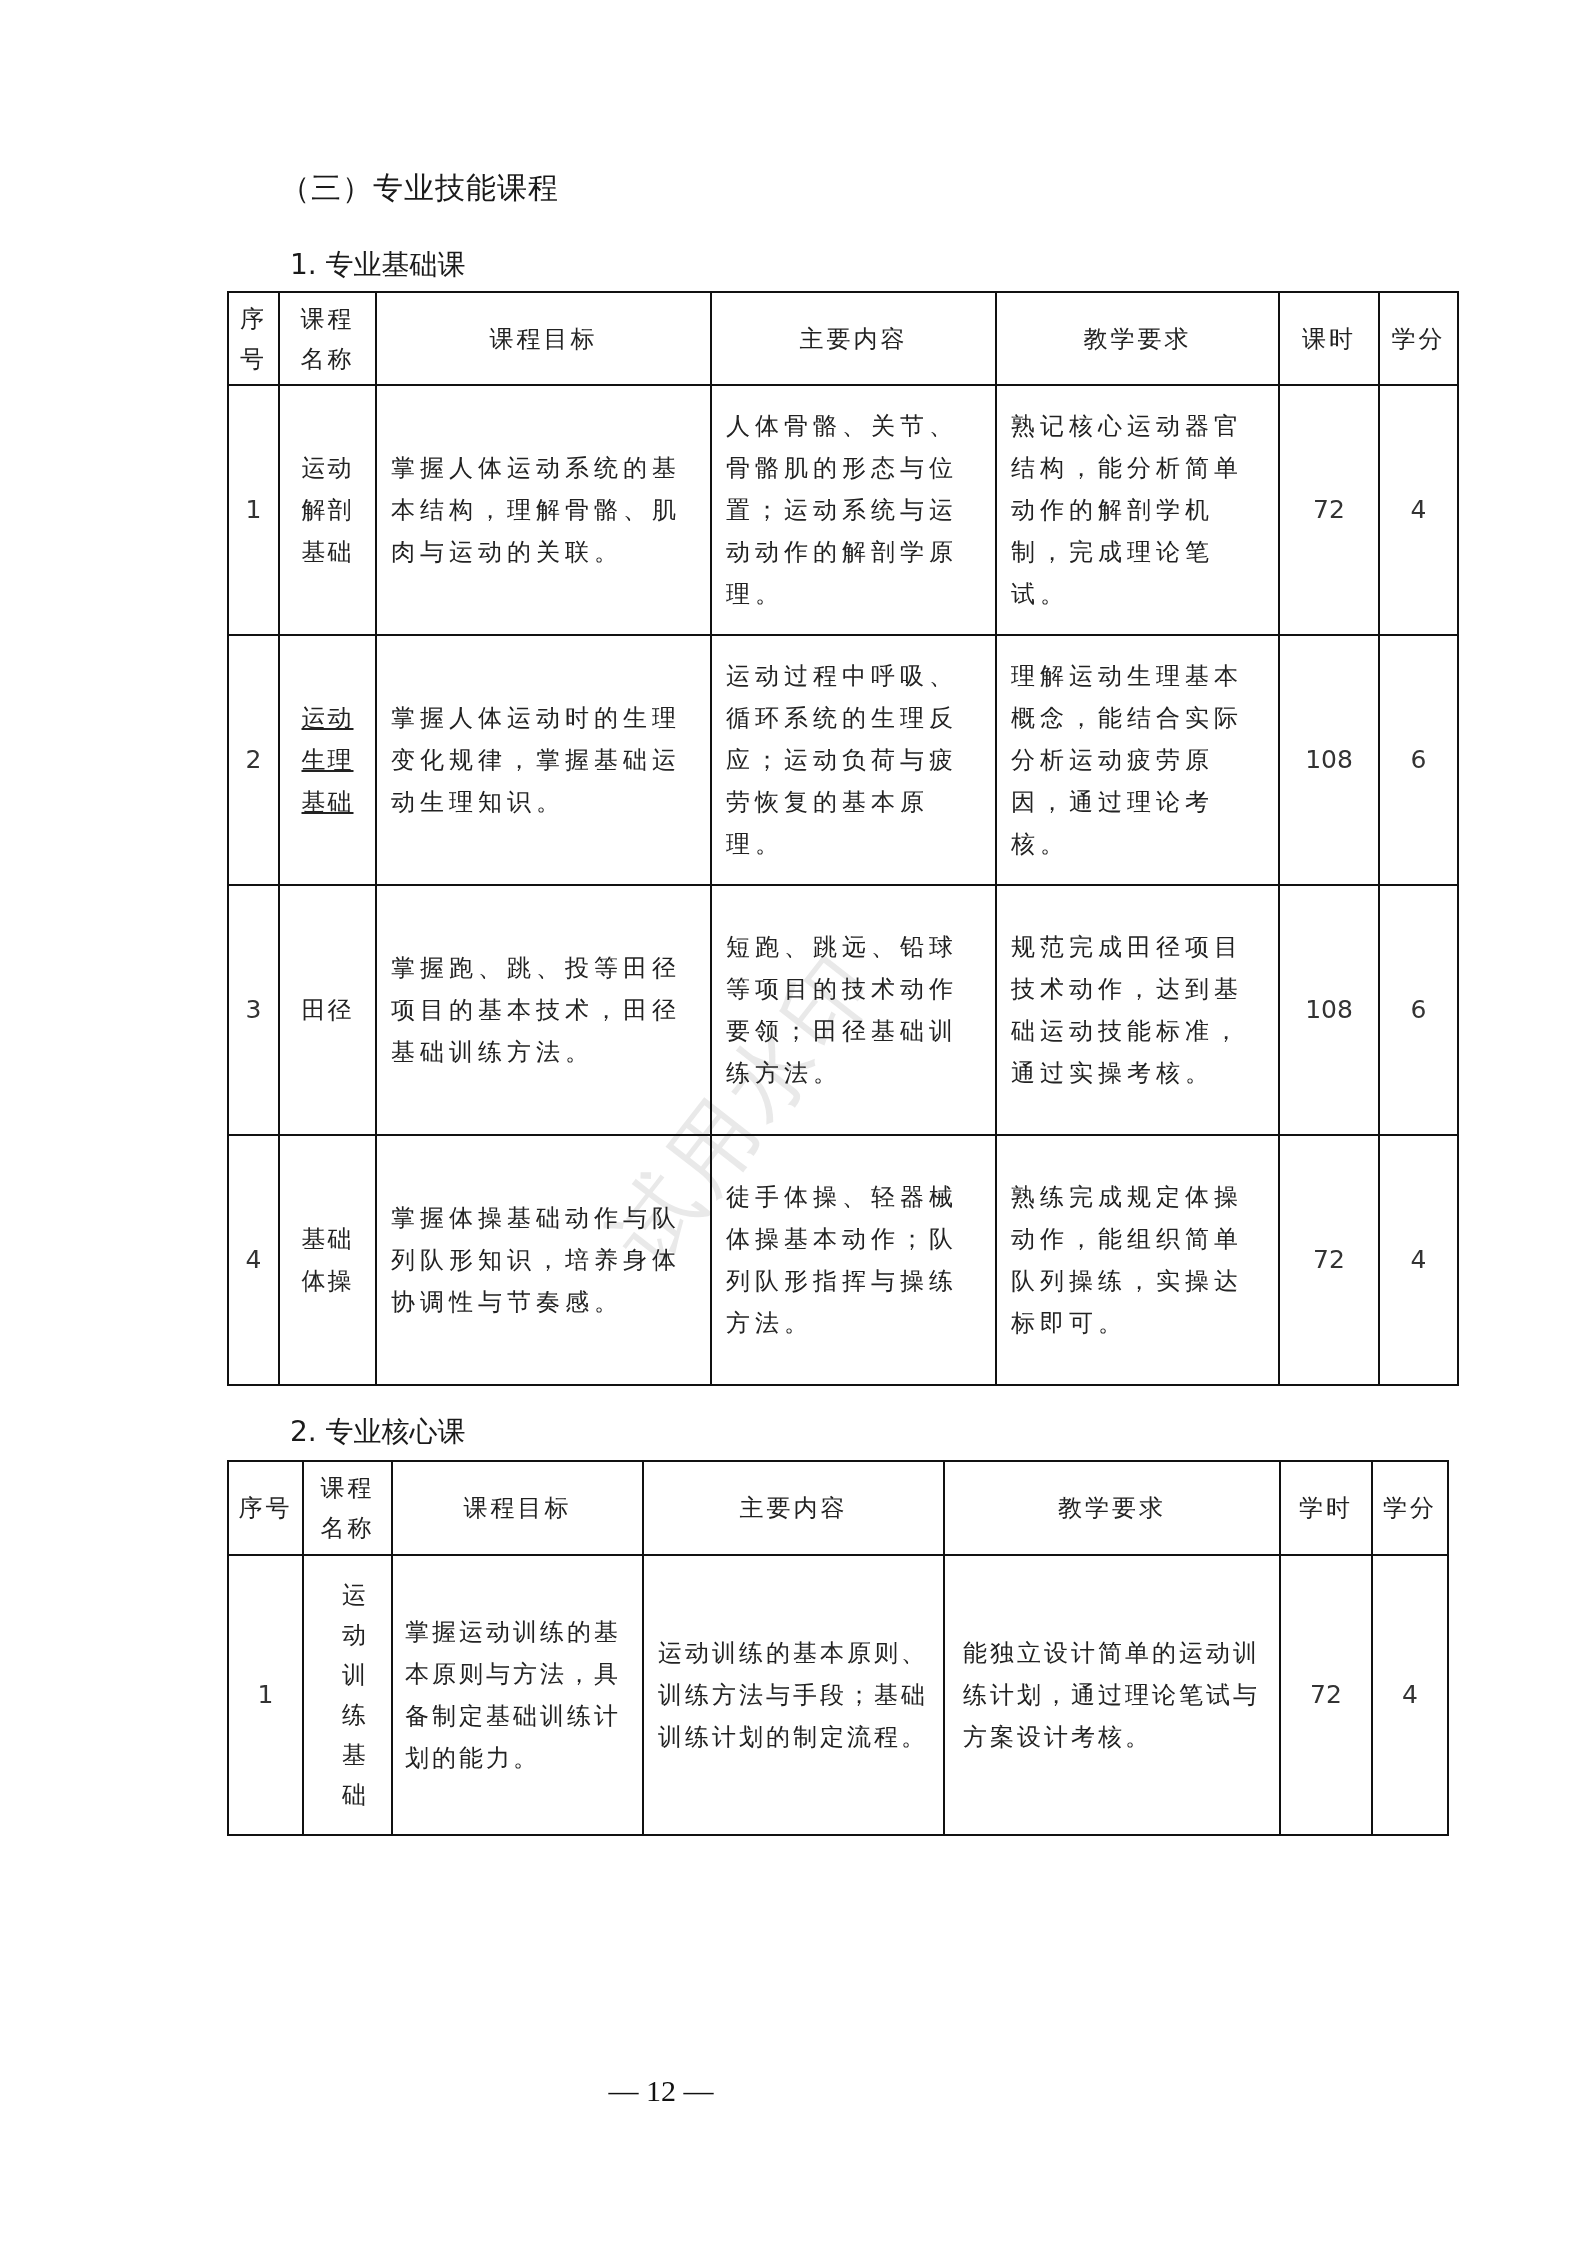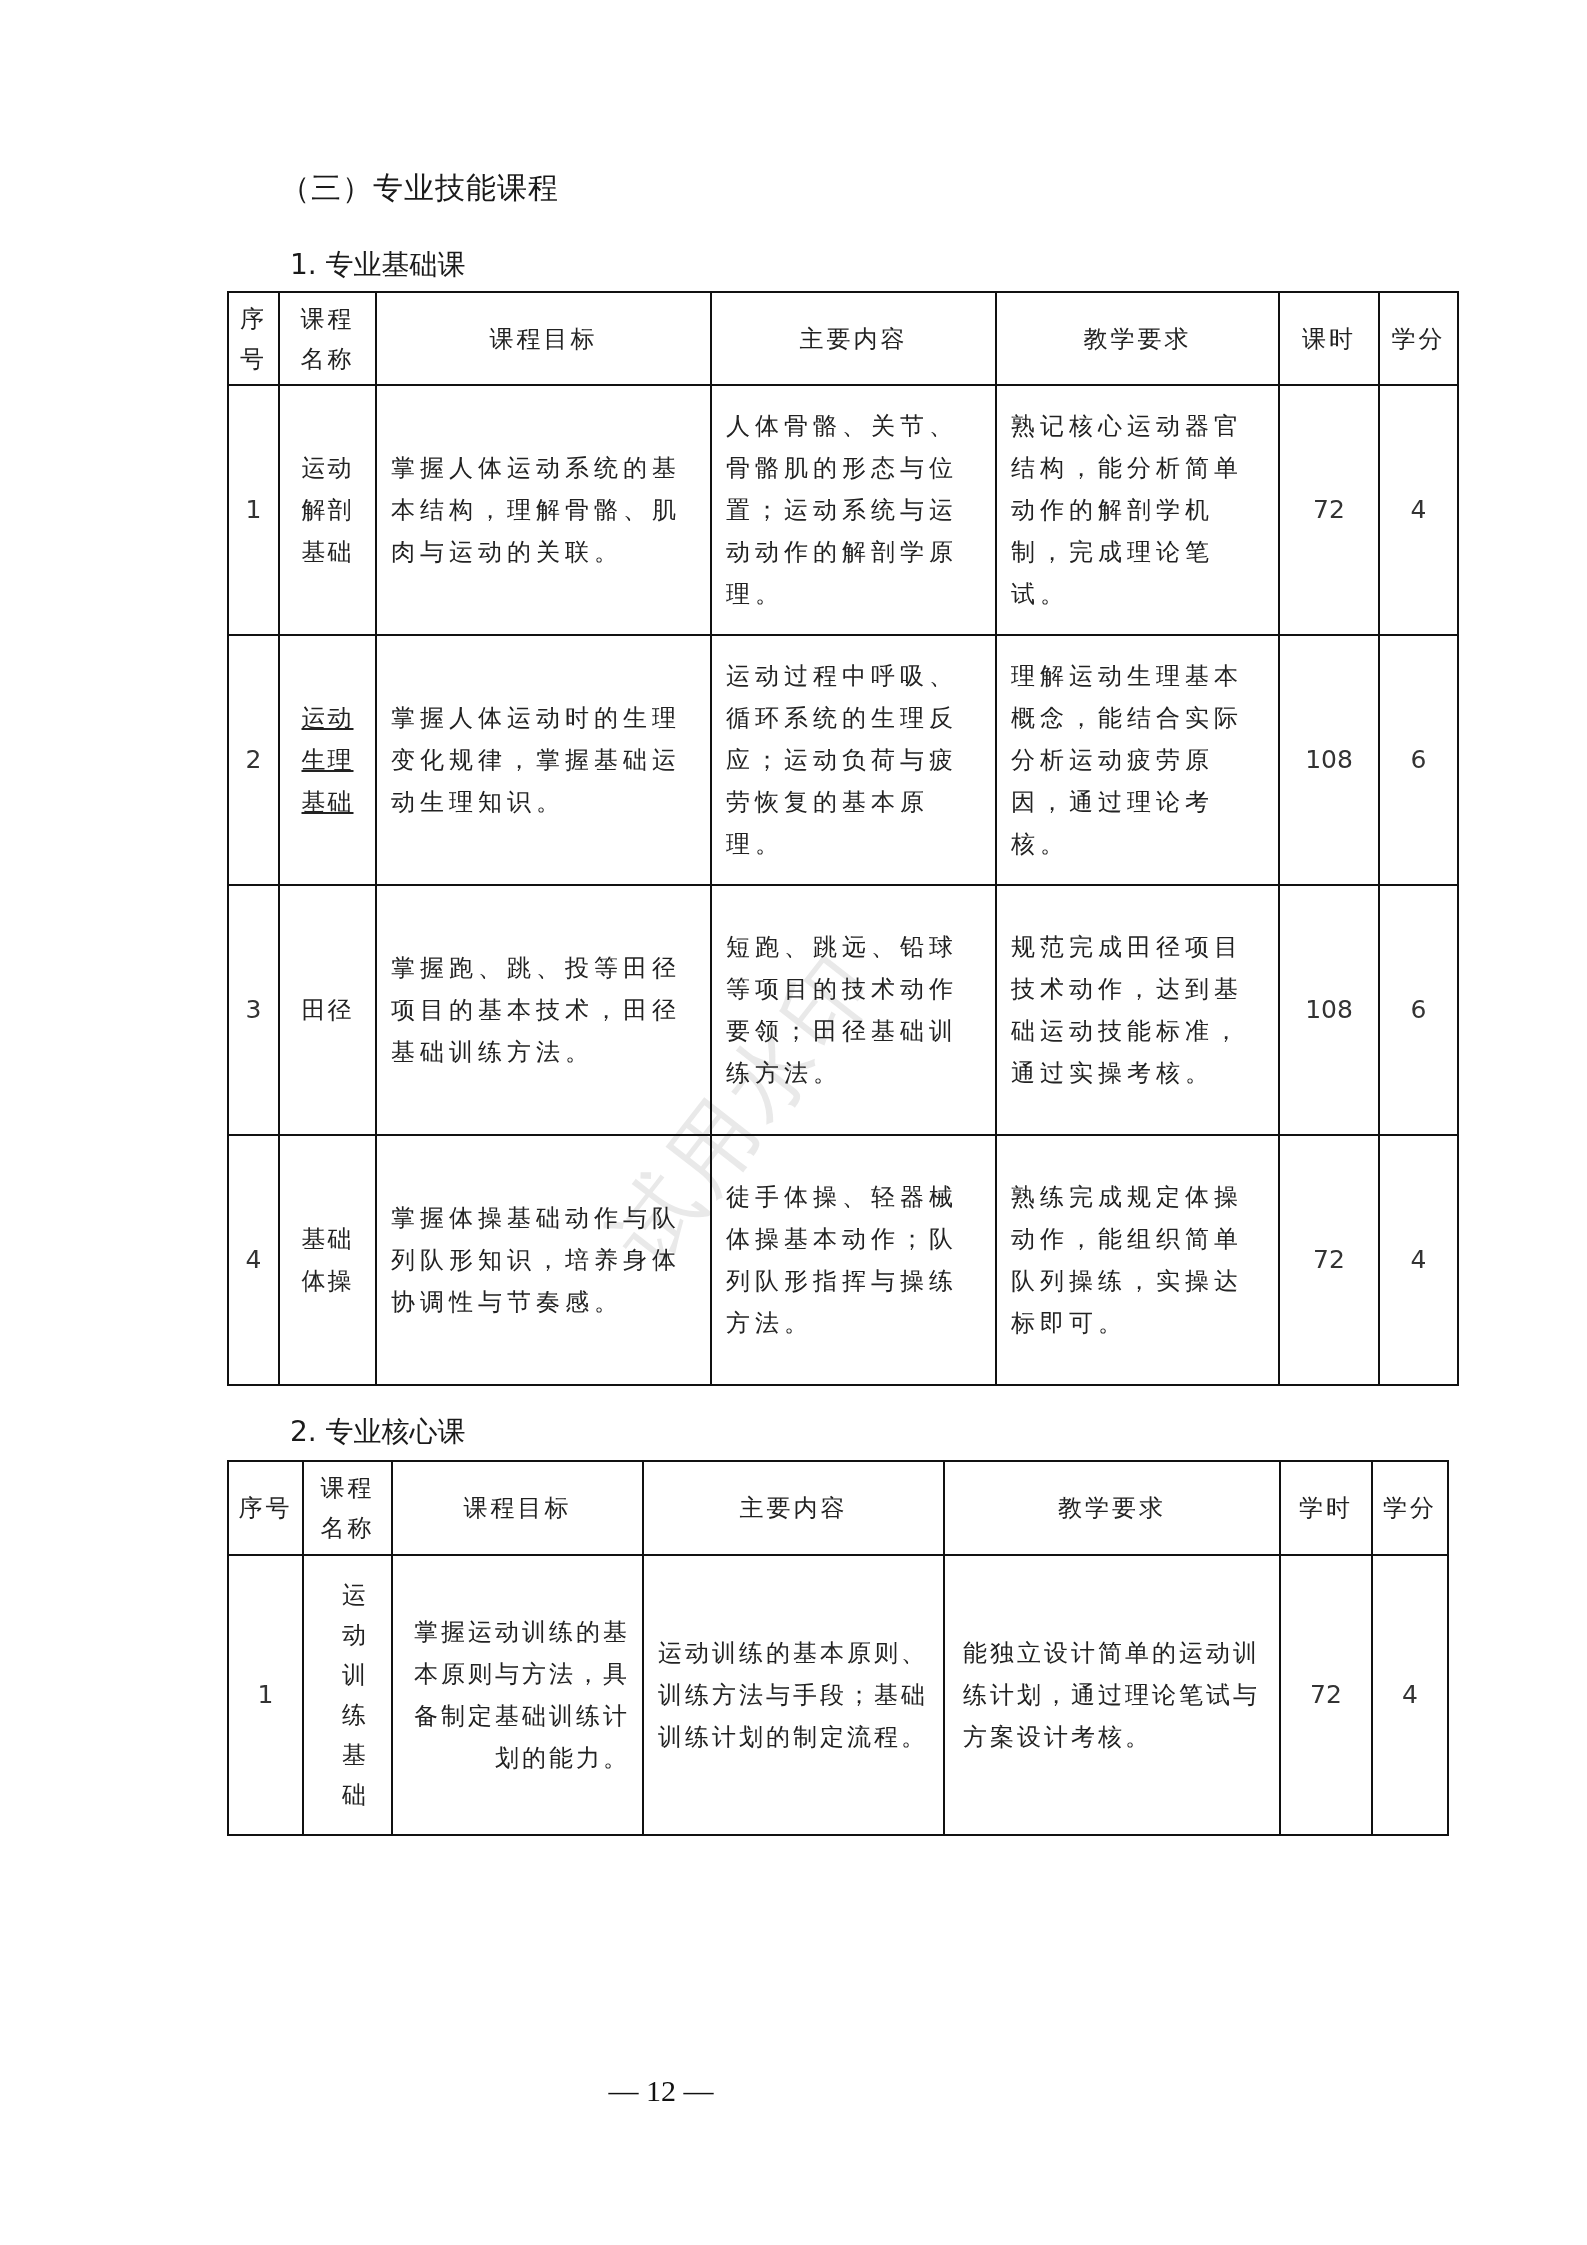--- a/index.html
+++ b/index.html
@@ -107,21 +107,21 @@
     <th style="padding:0 16px;">课程名称</th>
     <th>课程目标</th>
     <th>主要内容</th>
     <th>教学要求</th>
     <th>学时</th>
     <th>学分</th>
   </tr>
   <tr style="height:280px">
     <td class="num">1</td>
     <td class="vert" style="padding:0 38px;">运动训练基础</td>
-    <td style="padding:0 12px;letter-spacing:3px;text-align:right;">掌握运动训练的基本原则与方法，具备制定基础训练计划的能力。</td>
+    <td style="padding:0 12px;letter-spacing:3px;">掌握运动训练的基本原则与方法，具备制定基础训练计划的能力。</td>
     <td style="padding:0 14px;letter-spacing:3px;">运动训练的基本原则、训练方法与手段；基础训练计划的制定流程。</td>
     <td style="padding:0 18px;letter-spacing:3px;">能独立设计简单的运动训练计划，通过理论笔试与方案设计考核。</td>
     <td class="num">72</td>
     <td class="num">4</td>
   </tr>
 </tbody>
   </table>
 
 <div class="footer">— 12 —</div>
 

